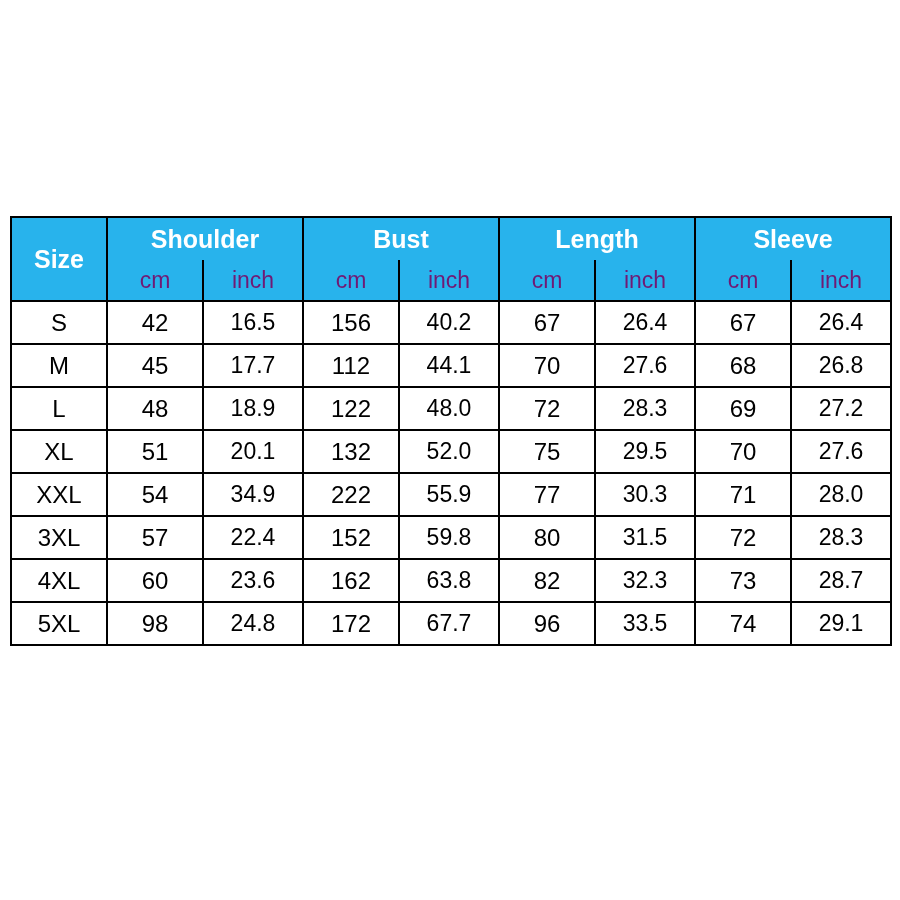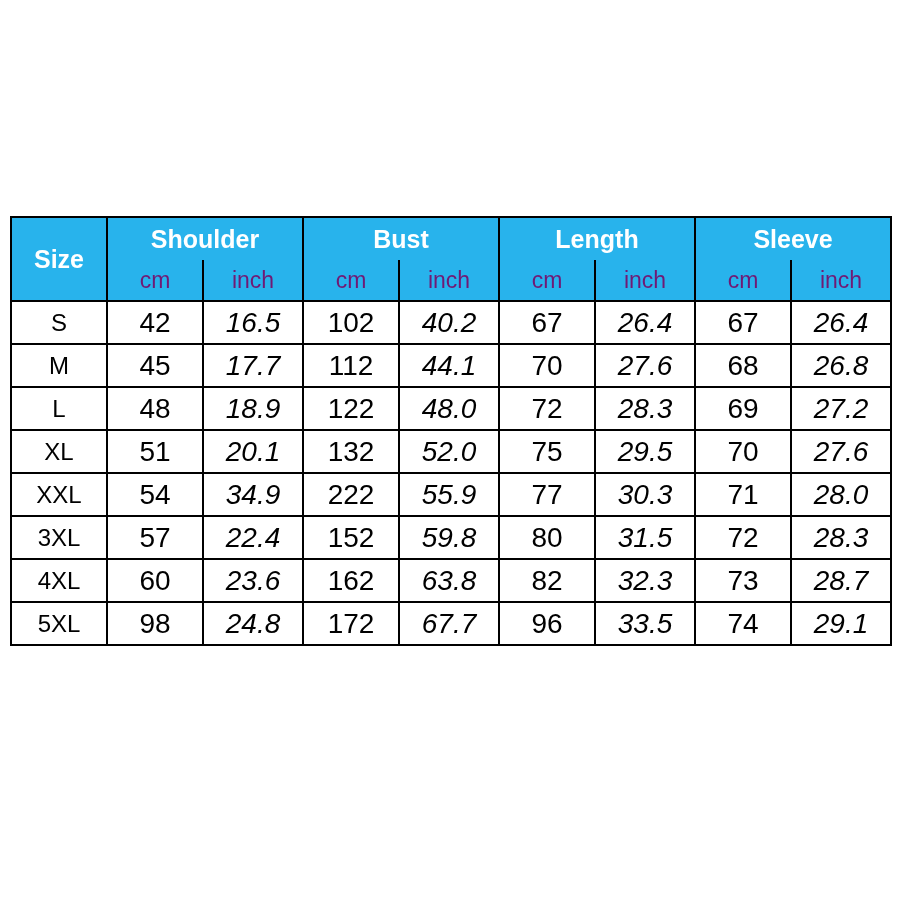--- a/index.html
+++ b/index.html
@@ -65,25 +65,24 @@
   tbody tr {
     height: 43px;
   }
   tbody td {
     font-size: 26px;
   }
   tbody td.size-label {
     font-size: 24px;
   }
   tbody td.num-cm {
-    font-size: 28px;
+    font-size: 24px;
   }
   tbody td.num-inch {
-    font-size: 28px;
-    font-style: italic;
+    font-size: 23px;
   }
   
   col.c-size { width: 96px; }
   col.c-cm   { width: 96px; }
   col.c-in   { width: 100px; }
 </style>
 </head>
 <body>
 
 <div class="page">
@@ -117,21 +116,21 @@
           <th>inch</th>
           <th>cm</th>
           <th>inch</th>
         </tr>
       </thead>
       <tbody>
         <tr>
           <td class="size-label">S</td>
           <td class="num-cm">42</td>
           <td class="num-inch">16.5</td>
-          <td class="num-cm">102</td>
+          <td class="num-cm">156</td>
           <td class="num-inch">40.2</td>
           <td class="num-cm">67</td>
           <td class="num-inch">26.4</td>
           <td class="num-cm">67</td>
           <td class="num-inch">26.4</td>
         </tr>
         <tr>
           <td class="size-label">M</td>
           <td class="num-cm">45</td>
           <td class="num-inch">17.7</td>

